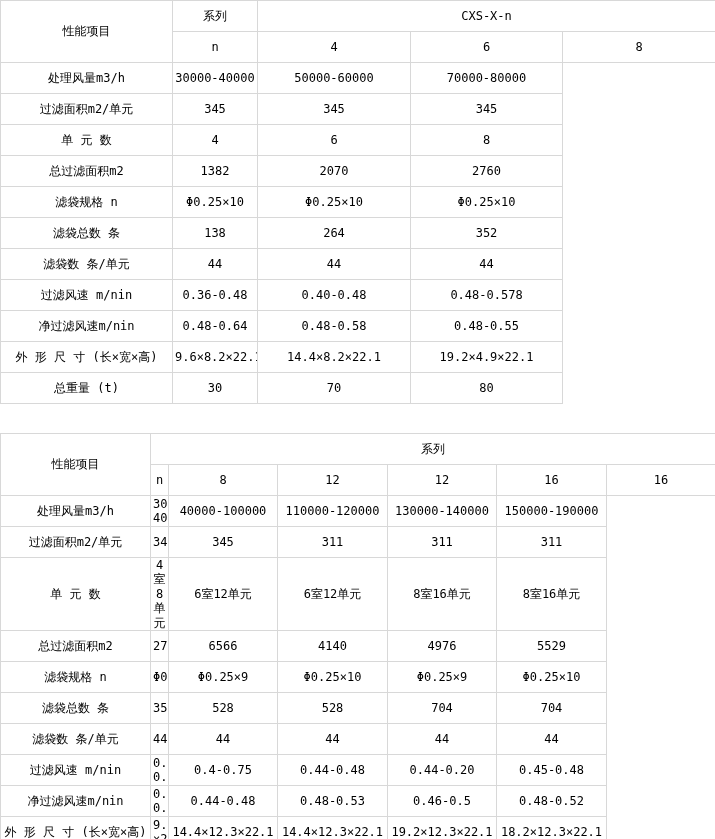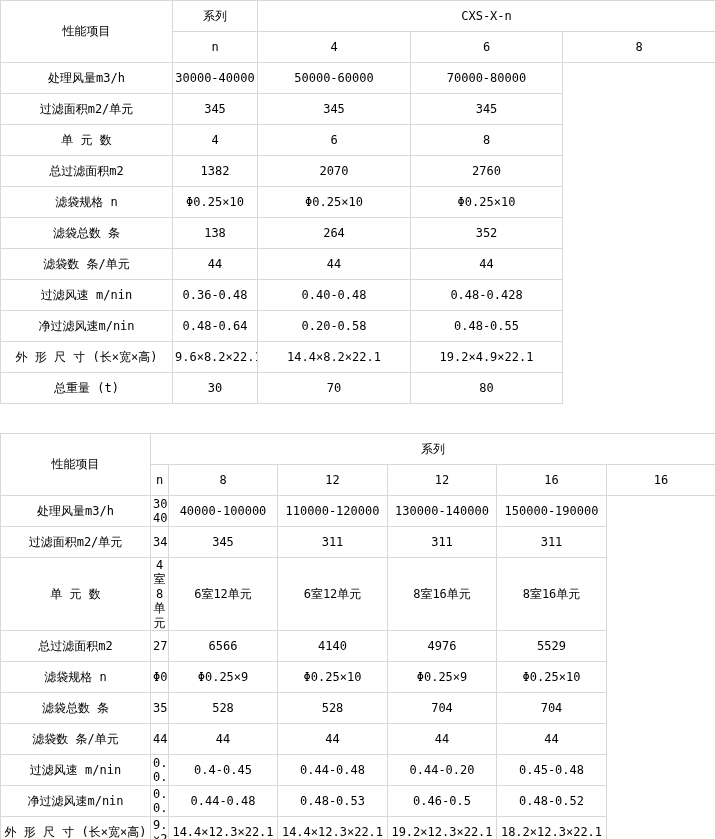--- a/index.html
+++ b/index.html
@@ -100,26 +100,26 @@
         <tr>
           <td>滤袋数 条/单元</td>
           <td>44</td>
           <td>44</td>
           <td>44</td>
         </tr>
         <tr>
           <td>过滤风速 m/nin</td>
           <td>0.36-0.48</td>
           <td>0.40-0.48</td>
-          <td>0.48-0.428</td>
+          <td>0.48-0.578</td>
         </tr>
         <tr>
           <td>净过滤风速m/nin</td>
           <td>0.48-0.64</td>
-          <td>0.20-0.58</td>
+          <td>0.48-0.58</td>
           <td>0.48-0.55</td>
         </tr>
         <tr>
           <td>外 形 尺 寸 (长×宽×高)</td>
           <td>9.6×8.2×22.1</td>
           <td>14.4×8.2×22.1</td>
           <td>19.2×4.9×22.1</td>
         </tr>
         <tr>
           <td>总重量 (t)</td>
@@ -207,21 +207,21 @@
           <td>滤袋数 条/单元</td>
           <td>44</td>
           <td>44</td>
           <td>44</td>
           <td>44</td>
           <td>44</td>
         </tr>
         <tr>
           <td>过滤风速 m/nin</td>
           <td>0.42-0.48</td>
-          <td>0.4-0.45</td>
+          <td>0.4-0.75</td>
           <td>0.44-0.48</td>
           <td>0.44-0.20</td>
           <td>0.45-0.48</td>
         </tr>
         <tr>
           <td>净过滤风速m/nin</td>
           <td>0.48-0.55</td>
           <td>0.44-0.48</td>
           <td>0.48-0.53</td>
           <td>0.46-0.5</td>

